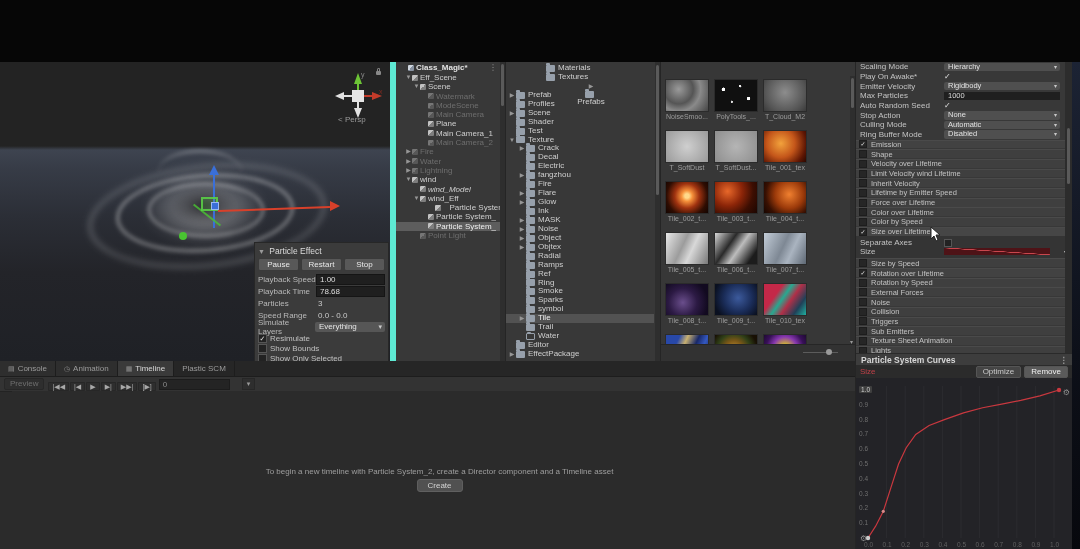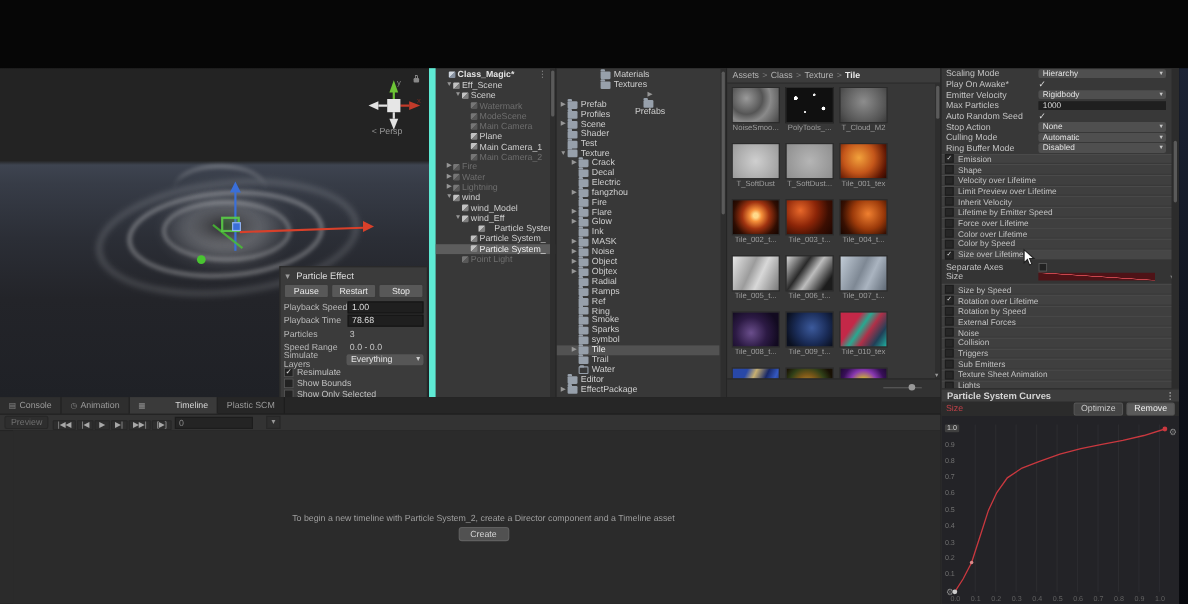--- a/index.html
+++ b/index.html
@@ -124,21 +124,21 @@
   .gear{position:absolute;font-size:8px;color:#8e8e8e;}
   
   #edge{left:1072px;top:62px;width:8px;height:487px;
     background:linear-gradient(#1c2334,#0d1019 60%,#07080d);}
   
   #bl{left:0;top:361px;width:855px;height:188px;background:#2b2b2b;}
   #tabbar{height:15px;background:#262626;border-bottom:1px solid #1d1d1d;display:flex;align-items:stretch;}
   .tab{display:flex;align-items:center;padding:0 8px;font-size:8px;color:#9b9b9b;background:#2e2e2e;
     border-right:1px solid #1d1d1d;}
   .tab .ticon{margin-right:3px;font-size:7px;color:#8a8a8a;}
-  .tab.active{background:#3a3a3a;color:#d8d8d8;gap:24px;}
+  .tab.active{background:#3a3a3a;color:#d8d8d8;}
   .tab.plain{background:transparent;}
   #tl-toolbar{height:14px;background:#333;border-bottom:1px solid #232323;display:flex;
     align-items:center;padding-left:4px;}
   #preview-btn{font-size:8px;color:#6f6f6f;background:#2e2e2e;border:1px solid #272727;
     border-radius:2px;height:10px;line-height:10px;padding:0 5px;margin-right:4px;}
   .tbtn{font-size:7px;color:#a8a8a8;background:#2e2e2e;border:1px solid #272727;height:10px;
     line-height:10px;padding:0 3px;margin-right:1px;border-radius:1px;white-space:nowrap;}
   #frame-field{width:66px;height:9px;line-height:9px;background:#242424;border:1px solid #1c1c1c;
     font-size:8px;color:#8a8a8a;padding-left:3px;margin-left:2px;}
   #tl-dd{margin-left:12px;font-size:7px;color:#999;background:#2e2e2e;border:1px solid #272727;
@@ -299,21 +299,21 @@
       <div class="h-row dim" style="padding-left: 9px;">
         <span class="tri">▶</span>
         <span class="go-icon"></span>
         <span class="lbl">Lightning</span>
       </div>
       <div class="h-row" style="padding-left: 9px;">
         <span class="tri">▼</span>
         <span class="go-icon"></span>
         <span class="lbl">wind</span>
       </div>
-      <div class="h-row" style="padding-left: 17px;">
+      <div class="h-row" style="padding-left: 17px; font-style: italic;">
         <span class="tri"></span>
         <span class="go-icon"></span>
         <span class="lbl">wind_Model</span>
       </div>
       <div class="h-row" style="padding-left: 17px;">
         <span class="tri">▼</span>
         <span class="go-icon"></span>
         <span class="lbl">wind_Eff</span>
       </div>
       <div class="h-row" style="padding-left: 25px; justify-content: space-between;">
@@ -509,21 +509,20 @@
         <span class="folder"></span>
         <span class="lbl">EffectPackage</span>
       </div>
     </div>
   <div class="vscroll">
       <div class="vthumb" style="top:3px;height:130px;"></div>
     </div>
 </div>
 
 <div class="panel" id="assets">
-  <div id="crumbs"><span>Assets</span><span class="sep">&gt;</span><span>Class</span><span class="sep">&gt;</span><span>Texture</span><span class="sep">&gt;</span><span class="last">Tile</span></div>
   <div id="thumb-grid">
       <div class="thumb-cell">
         <div class="thumb" style="background: radial-gradient(circle at 30% 30%, rgb(154, 154, 154) 0%, rgb(85, 85, 85) 40%, rgb(138, 138, 138) 60%, rgb(68, 68, 68) 100%);"></div>
         <div class="thumb-name">NoiseSmoo...</div>
       </div>
       <div class="thumb-cell">
         <div class="thumb" style="background: radial-gradient(circle at 20% 30%, rgb(255, 255, 255) 0px, rgb(255, 255, 255) 4%, transparent 5%), radial-gradient(circle at 60% 20%, rgb(238, 238, 238) 0px, rgb(238, 238, 238) 3%, transparent 4%), radial-gradient(circle at 40% 70%, rgb(221, 221, 221) 0px, rgb(221, 221, 221) 3%, transparent 4%), radial-gradient(circle at 80% 60%, rgb(255, 255, 255) 0px, rgb(255, 255, 255) 4%, transparent 5%), rgb(16, 16, 16);"></div>
         <div class="thumb-name">PolyTools_...</div>
       </div>
       <div class="thumb-cell">
@@ -641,21 +640,21 @@
       <div class="mod-bar">
         <span class="mod-cb"></span>
         <span class="mod-lb">Shape</span>
       </div>
       <div class="mod-bar">
         <span class="mod-cb"></span>
         <span class="mod-lb">Velocity over Lifetime</span>
       </div>
       <div class="mod-bar">
         <span class="mod-cb"></span>
-        <span class="mod-lb">Limit Preview over Lifetime</span>
+        <span class="mod-lb">Limit Velocity wind Lifetime</span>
       </div>
       <div class="mod-bar">
         <span class="mod-cb"></span>
         <span class="mod-lb">Inherit Velocity</span>
       </div>
       <div class="mod-bar">
         <span class="mod-cb"></span>
         <span class="mod-lb">Lifetime by Emitter Speed</span>
       </div>
       <div class="mod-bar">

